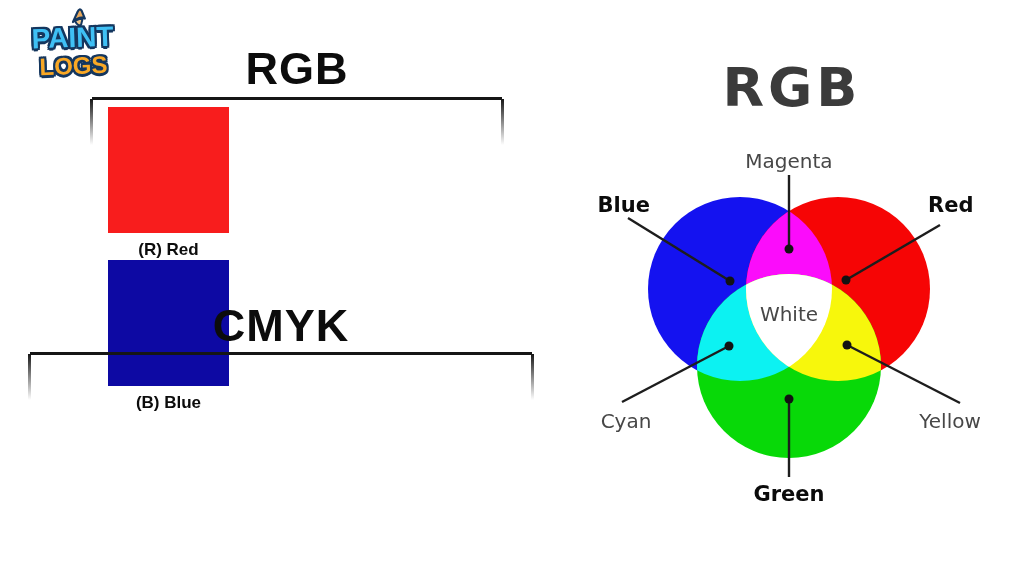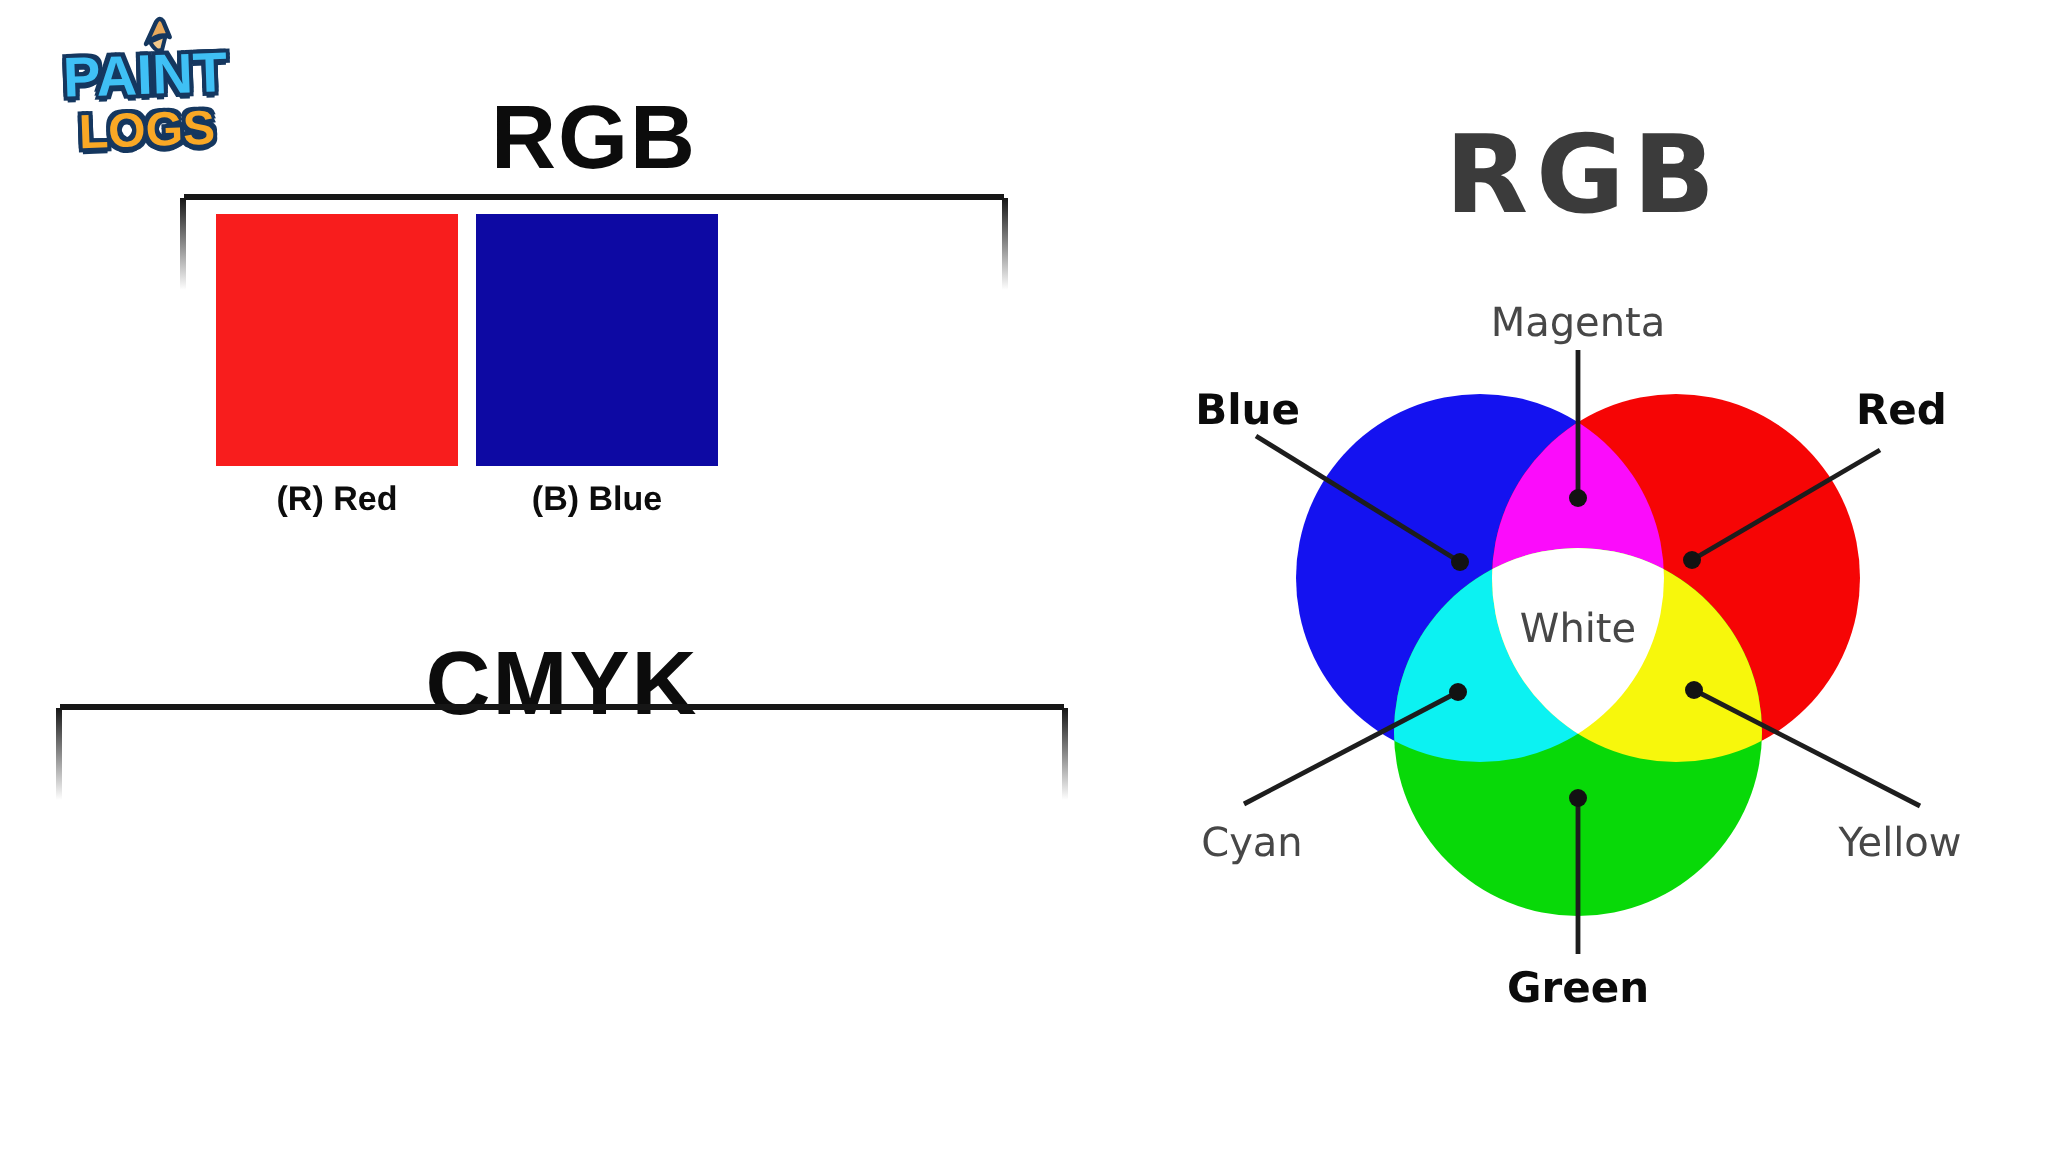--- a/index.html
+++ b/index.html
@@ -31,21 +31,21 @@
   .group-title{
     position:absolute;text-align:center;font-weight:bold;color:#0c0c0c;
     font-size:45px;letter-spacing:1px;
   }
   .bracket{position:absolute;border-top:3px solid #161616;}
   .bracket .edge{position:absolute;top:-1px;width:3px;height:46px;
     background:linear-gradient(#161616,rgba(22,22,22,0));}
   .bracket .edge.left{left:-2px;}
   .bracket .edge.right{right:-2px;}
 
-  .swatch-row{position:absolute;display:flex;}
+  .swatch-row{position:absolute;display:flex;flex-direction:column;}
   .swatch-cell{display:flex;flex-direction:column;align-items:center;}
   .swatch{width:100%;}
   .swatch-label{margin-top:7px;font-weight:bold;font-size:17px;color:#0c0c0c;
     white-space:nowrap;}
 
   #rgb-row .swatch-cell{width:121px;margin-right:9px;}
   #rgb-row .swatch{height:126px;}
   #cmyk-row .swatch-cell{width:114px;margin-right:9px;}
   #cmyk-row .swatch{height:121px;}
   .swatch-cell:last-child{margin-right:0;text-align:center;}
@@ -86,21 +86,21 @@
     <div class="swatch-cell">
       <div class="swatch" style="background: rgb(248, 29, 29);"></div>
       <div class="swatch-label">(R) Red</div>
     </div>
     <div class="swatch-cell">
       <div class="swatch" style="background: rgb(13, 9, 163);"></div>
       <div class="swatch-label">(B) Blue</div>
     </div>
   </div>
 
-  <div class="group-title" style="left:30px;top:316px;width:502px;">CMYK</div>
+  <div class="group-title" style="left:30px;top:300px;width:502px;">CMYK</div>
   <div class="bracket" style="left:30px;top:352px;width:502px;height:46px;">
     <div class="edge left"></div>
     <div class="edge right"></div>
   </div>
 
   <div class="right-title" style="color: rgb(59, 59, 59);">RGB</div>
 
   <svg class="venn-svg" width="464" height="390" viewBox="0 0 464 390">
     <defs>
       <clipPath id="clipBlue">

